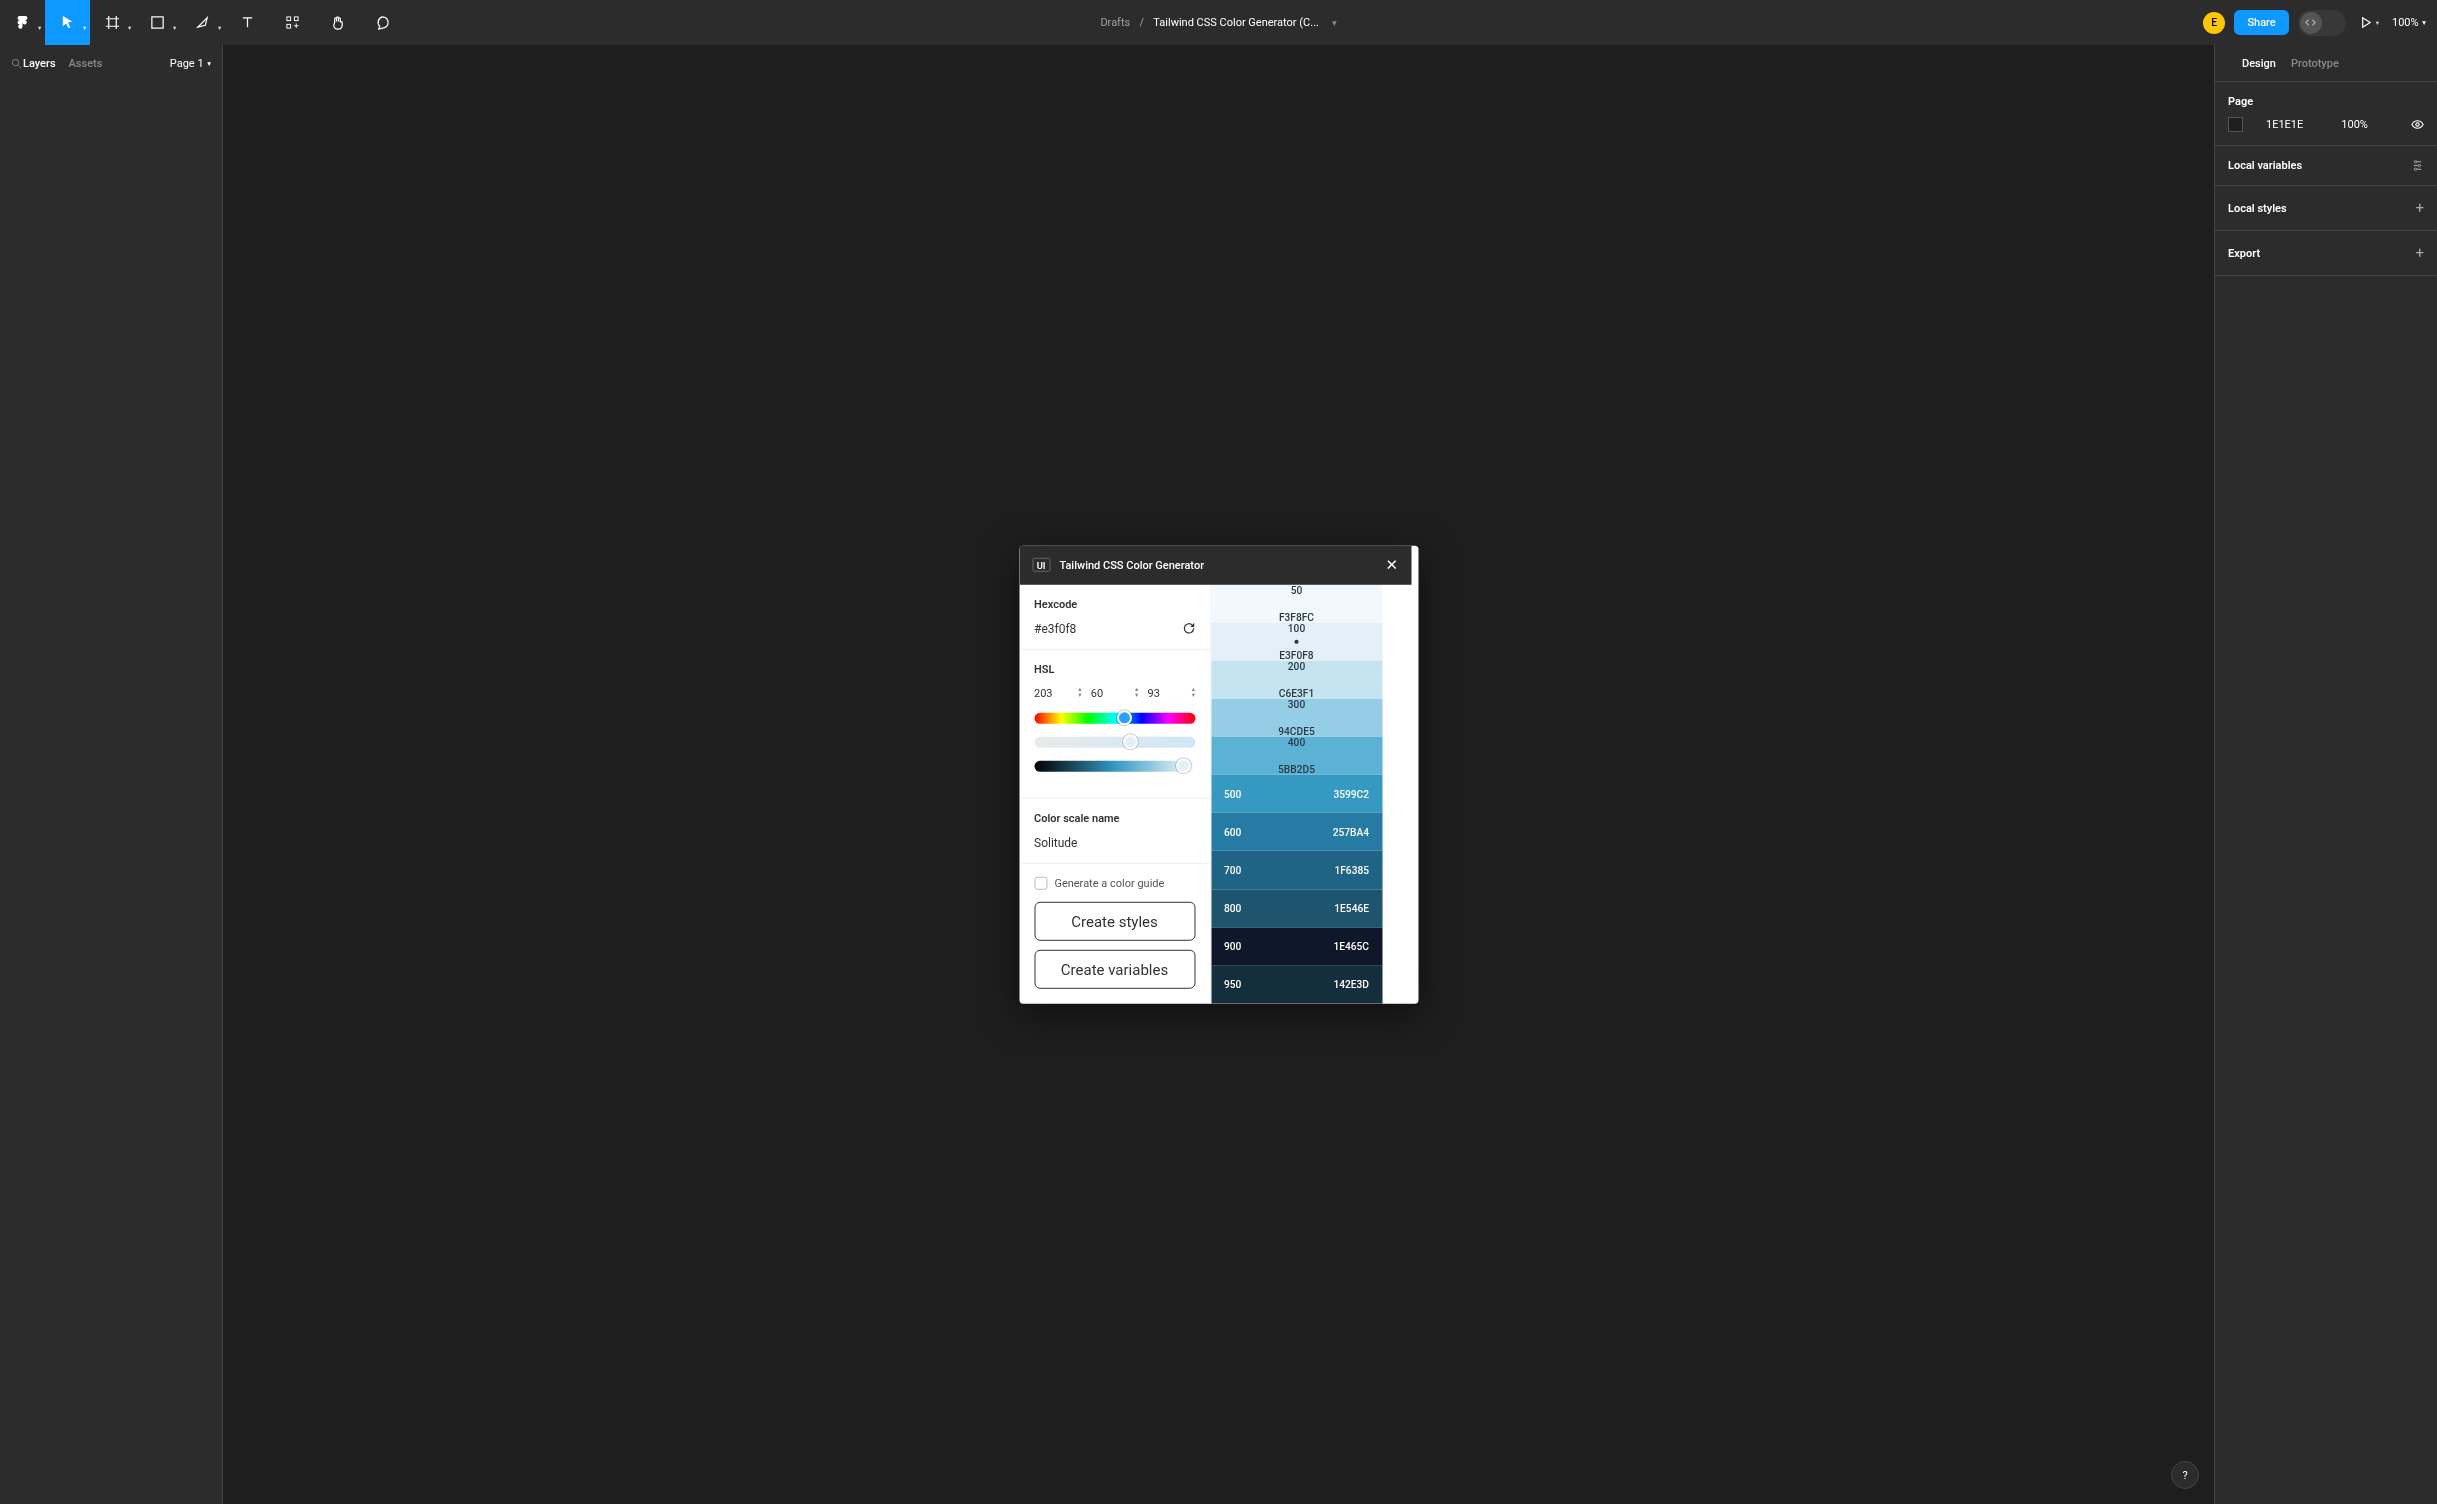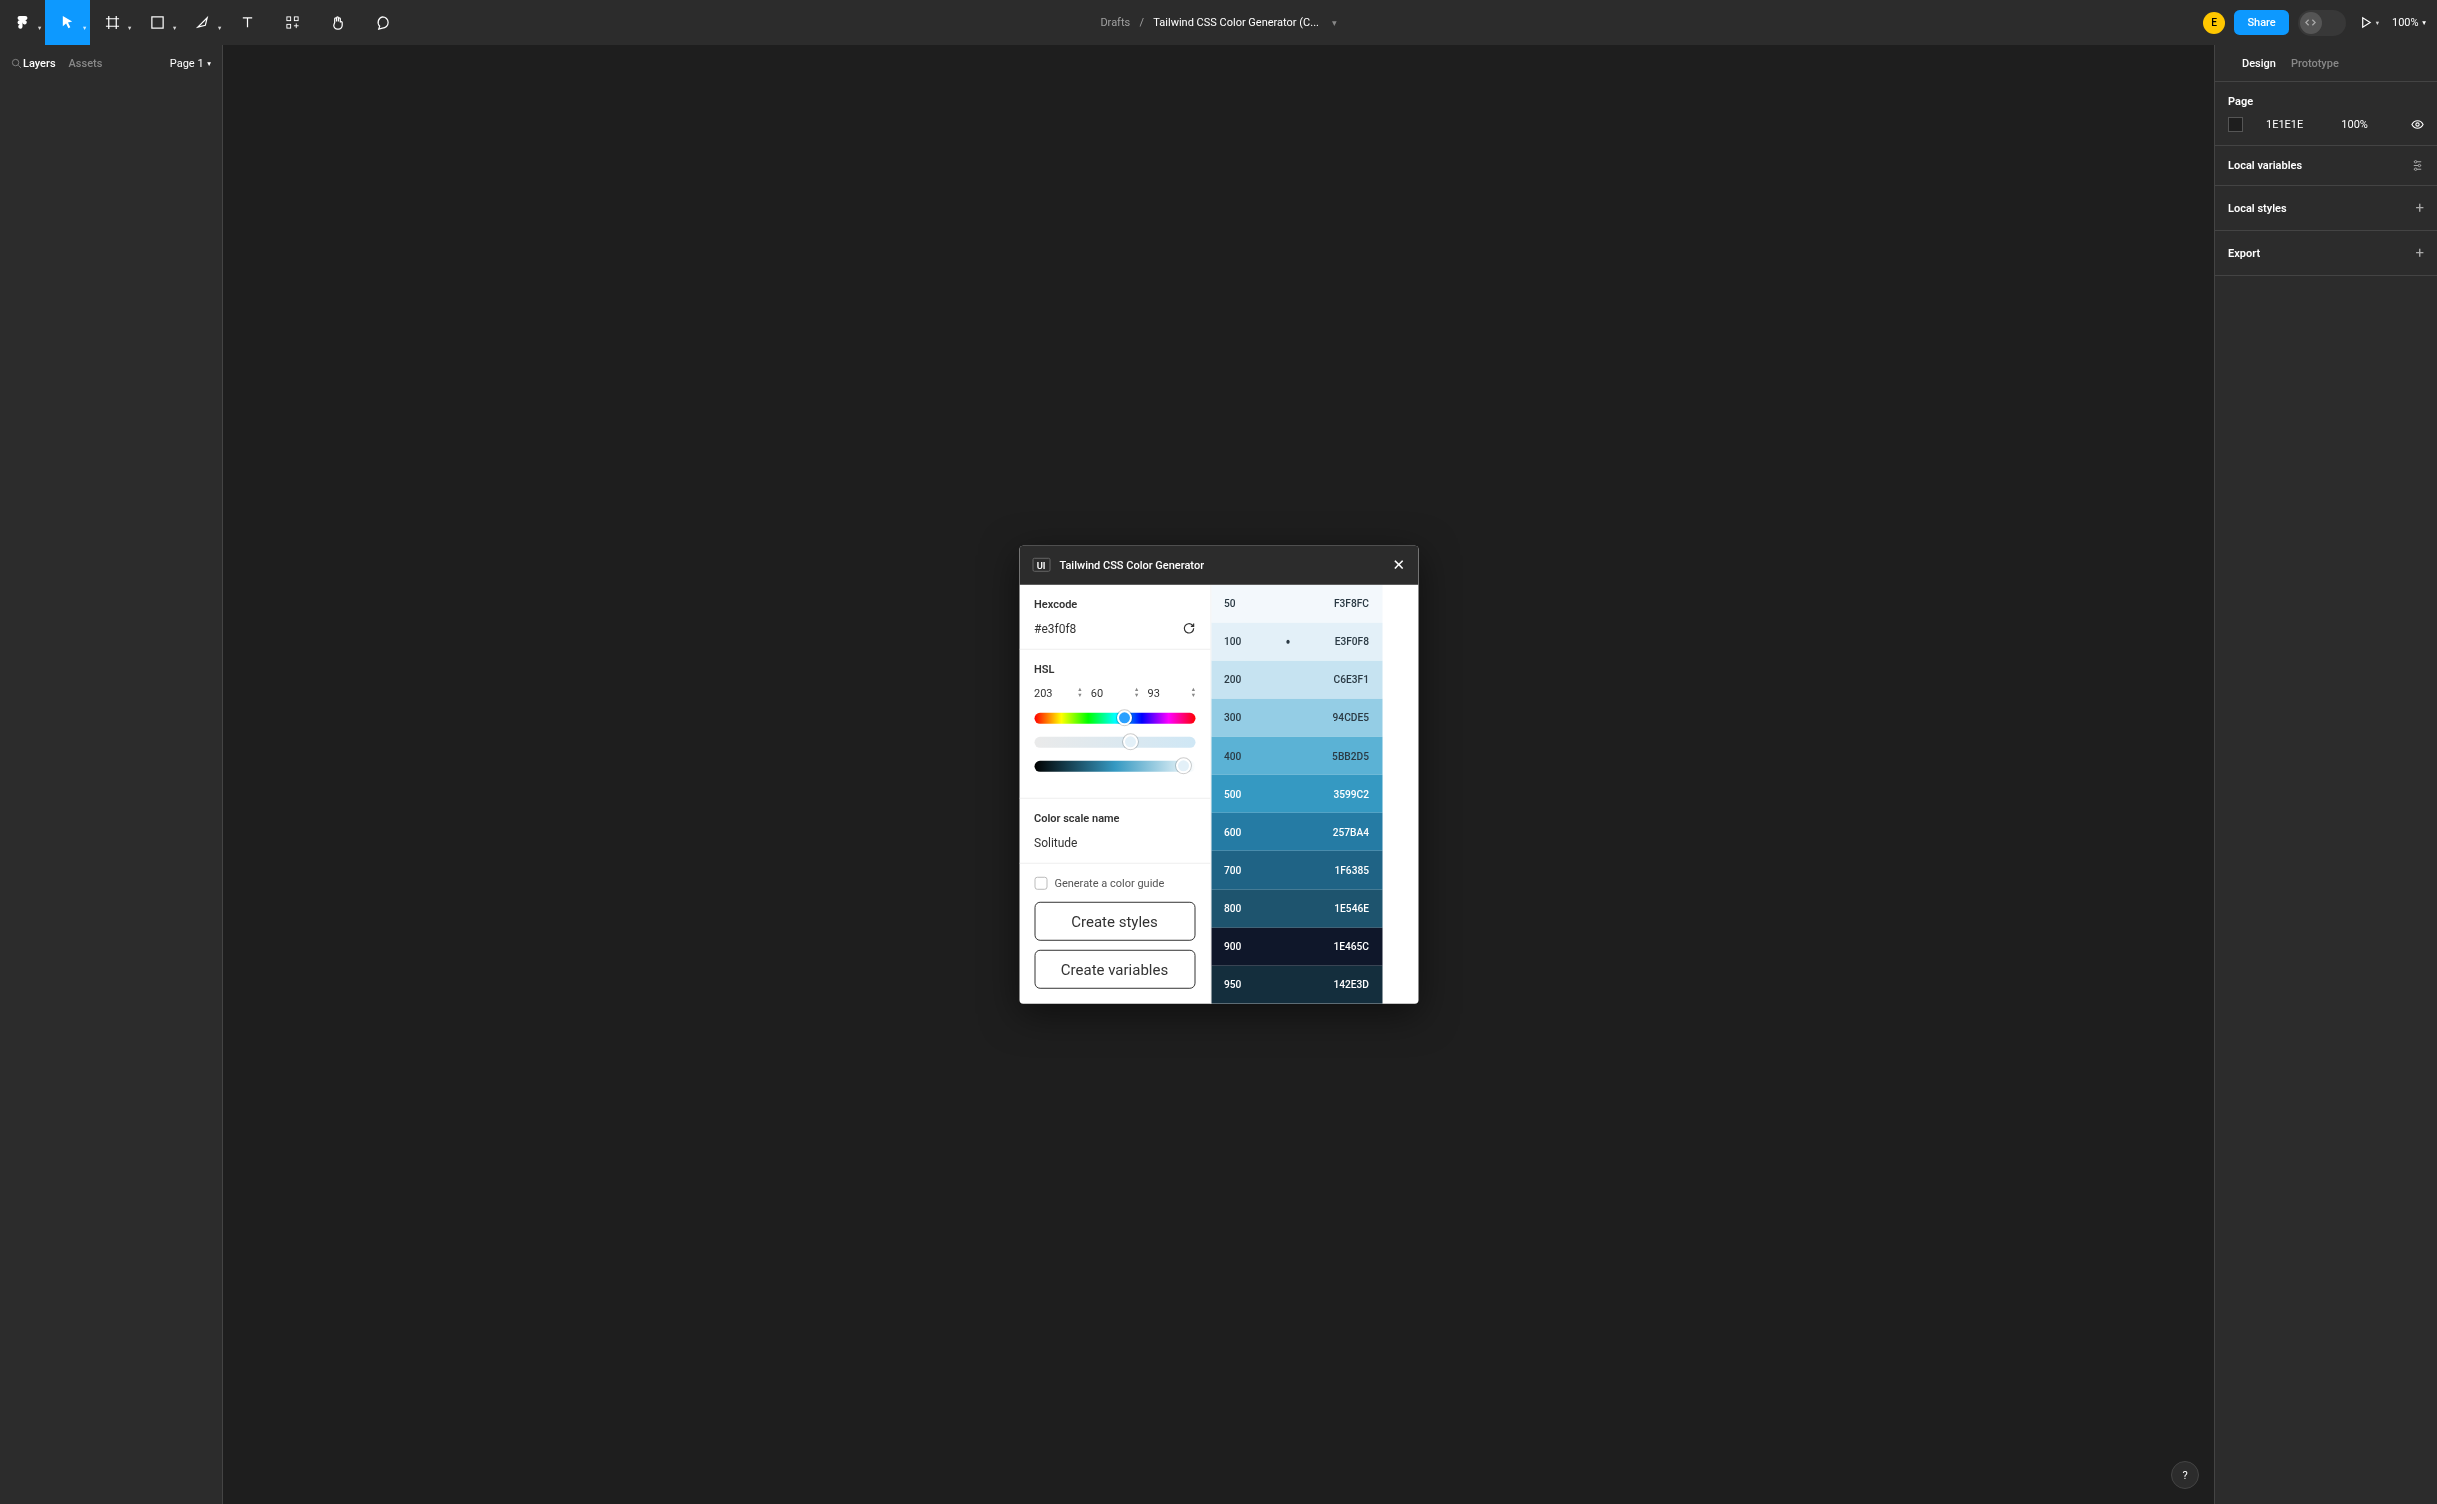--- a/index.html
+++ b/index.html
@@ -74,21 +74,21 @@
   background:#fff;
   color:#333;
   border-radius:3.7px;
   box-shadow:0 9.3px 37px rgba(0,0,0,.5);
   overflow:hidden;
   display:flex;
 }
 .plugin-header{
   background:#2c2c2c; color:#fff; height:39px;
   display:flex; align-items:center; padding:0 13px; gap:9.3px;
-  position:absolute; top:0; left:0; right:0;
+  position:absolute; top:0; left:0; right:7px;
 }
 .plugin-header .badge{ font-size:9.3px; font-weight:600; border:0.9px solid #666; padding:0.9px 3.7px; border-radius:1.9px;}
 .plugin-header .close{ margin-left:auto; cursor:pointer; font-size:15px;}
 .plugin-body{ margin-top:39px; display:flex; width:100%; }
 .pl-form{ width:192px; border-right:0.9px solid #eee; }
 .pl-sec{ padding:13px 15px; border-bottom:0.9px solid #eee;}
 .pl-label{ font-weight:600; font-size:11px; margin-bottom:11px; color:#333;}
 .pl-value{ font-size:12px; color:#333;}
 .pl-input-row{ display:flex; align-items:center; justify-content:space-between;}
 .hsl-row{ display:flex; gap:9.3px; margin-bottom:13px;}
@@ -100,21 +100,21 @@
 .sat-slider{ background:linear-gradient(90deg,#eaeaea,#cfe7f5);}
 .light-slider{ background:linear-gradient(90deg,#000,#3599c2,#fff);}
 .chk-row{ display:flex; align-items:center; gap:7.4px; font-size:11px; color:#555;}
 .chk{ width:13px; height:13px; border:1.4px solid #bbb; border-radius:2.8px;}
 .pl-btn{ margin:9.3px 15px 0 15px; padding:9.3px; text-align:center; border:0.9px solid #333; border-radius:5.6px; font-size:15px; cursor:pointer;}
 .pl-btn:last-child{ margin-bottom:15px;}
 
 .pl-scale{ width:171px; display:flex; flex-direction:column;}
 .scale-row{ flex:1; display:flex; align-items:center; justify-content:space-between; padding:0 13px; font-size:10.2px; font-weight:500;}
 .scale-row.dark{ color:#fff; }
-.scale-row.light{ color:#2b3a44; }
+.scale-row.light{ color:#2b3a44;flex-direction:column; }
 .dot{ width:3.7px; height:3.7px; border-radius:50%; background:#2b3a44;}
 
 .help-btn{
   position:absolute; right:15px; bottom:15px;
   width:28px; height:28px; border-radius:50%;
   background:#2c2c2c; display:flex; align-items:center; justify-content:center;
   color:#fff; cursor:pointer; border:0.9px solid #444;
 }
 
 svg{ display:block; }

